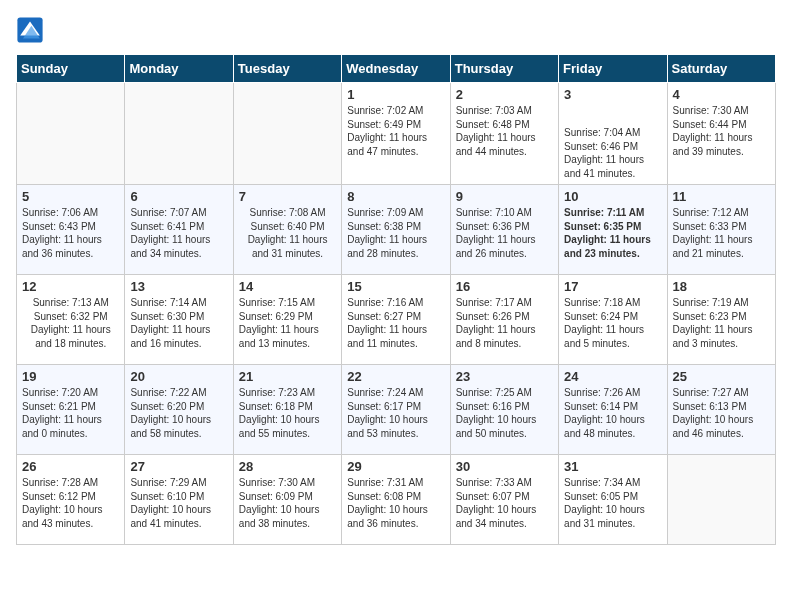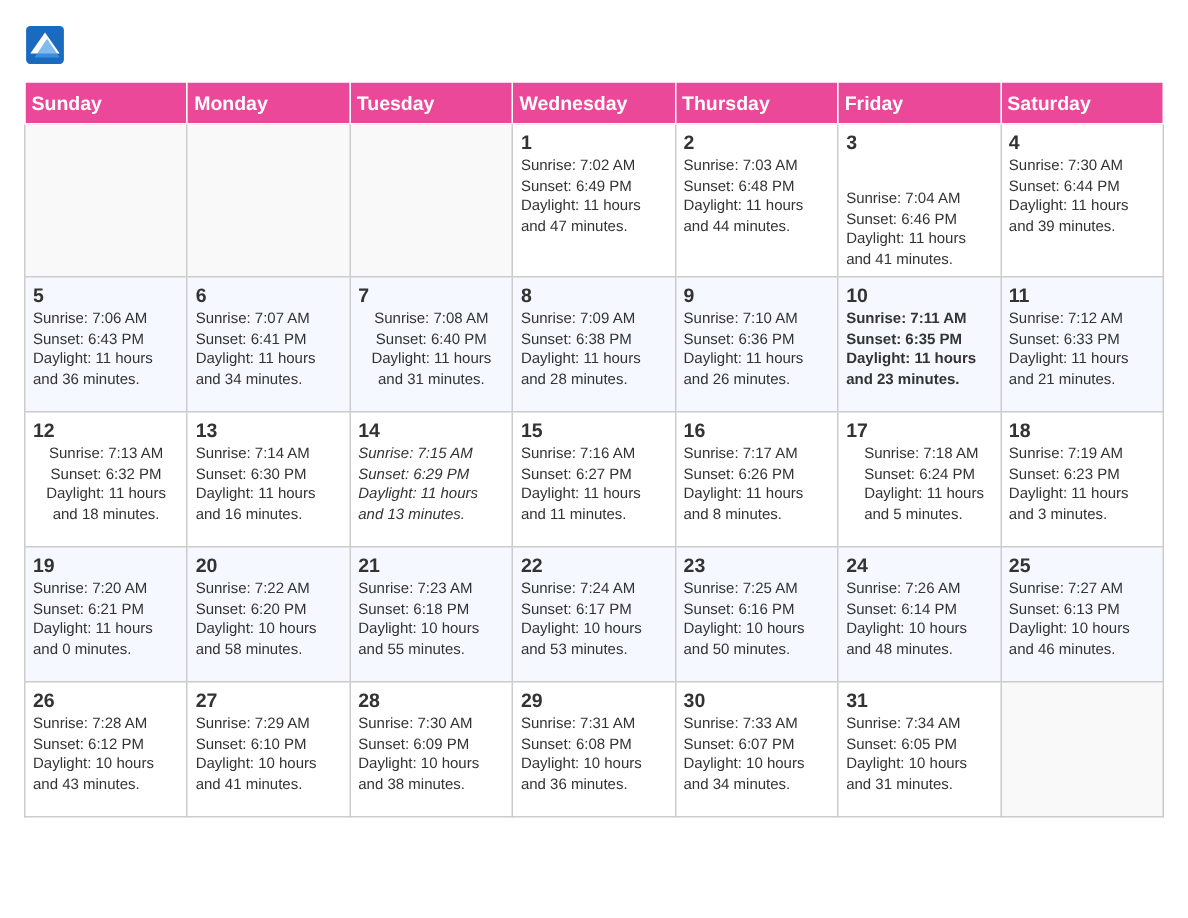--- a/index.html
+++ b/index.html
@@ -45,21 +45,21 @@
     .subtitle {
       font-size: 15px;
       color: #555;
     }
     table {
       width: 100%;
       border-collapse: collapse;
       table-layout: fixed;
     }
     thead th {
-      background-color: #ec4899;
+      background-color: #0c4a6e;
       color: #fff;
       font-size: 13px;
       font-weight: bold;
       padding: 6px 4px;
       text-align: left;
       border: 1px solid #fff;
     }
     tbody td {
       border: 1px solid #ccc;
       vertical-align: top;
@@ -216,42 +216,42 @@
         </td>
         <td>
           <div class="day-num">13</div>
           <div class="day-cell-info" style="white-space: pre-line;">Sunrise: 7:14 AM
 Sunset: 6:30 PM
 Daylight: 11 hours
 and 16 minutes.</div>
         </td>
         <td>
           <div class="day-num">14</div>
-          <div class="day-cell-info" style="white-space: pre-line; font-style: italic;">Sunrise: 7:15 AM
+          <div class="day-cell-info" style="white-space: pre-line;">Sunrise: 7:15 AM
 Sunset: 6:29 PM
 Daylight: 11 hours
 and 13 minutes.</div>
         </td>
         <td>
           <div class="day-num">15</div>
           <div class="day-cell-info" style="white-space: pre-line;">Sunrise: 7:16 AM
 Sunset: 6:27 PM
 Daylight: 11 hours
 and 11 minutes.</div>
         </td>
         <td>
           <div class="day-num">16</div>
           <div class="day-cell-info" style="white-space: pre-line;">Sunrise: 7:17 AM
 Sunset: 6:26 PM
 Daylight: 11 hours
 and 8 minutes.</div>
         </td>
         <td>
           <div class="day-num">17</div>
-          <div class="day-cell-info" style="white-space: pre-line; margin-left: 12px;">Sunrise: 7:18 AM
+          <div class="day-cell-info" style="white-space: pre-line;">Sunrise: 7:18 AM
 Sunset: 6:24 PM
 Daylight: 11 hours
 and 5 minutes.</div>
         </td>
         <td>
           <div class="day-num">18</div>
           <div class="day-cell-info" style="white-space: pre-line;">Sunrise: 7:19 AM
 Sunset: 6:23 PM
 Daylight: 11 hours
 and 3 minutes.</div>

